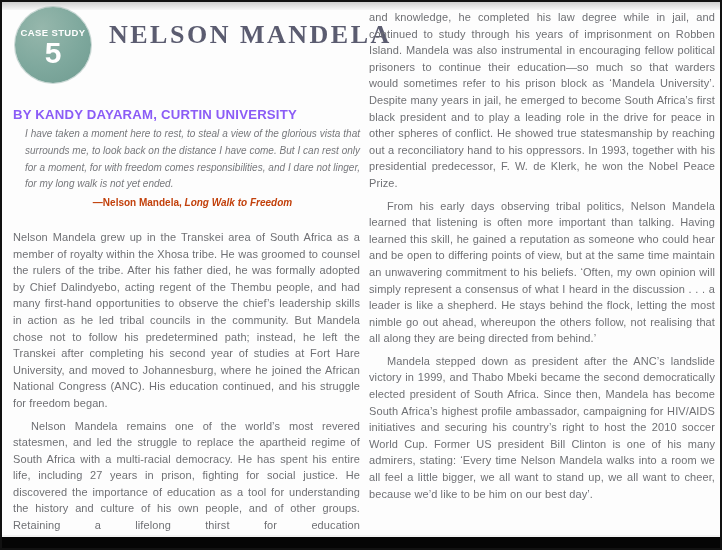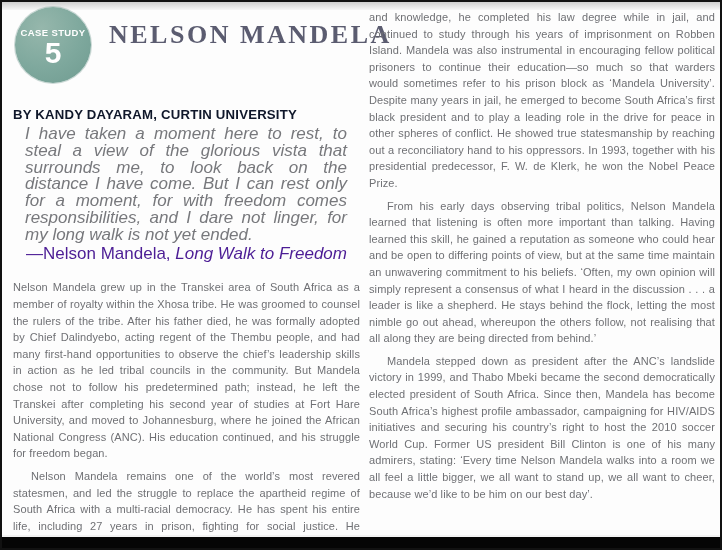--- a/index.html
+++ b/index.html
@@ -61,30 +61,30 @@
     left:-5px;right:-8px;top:-1px;bottom:-1px;
     background:#f3acdf;
     border-radius:12px 18px 10px 16px / 14px 10px 16px 12px;
     transform:rotate(-.8deg);
     opacity:.92;
   }
 
   .byline{
     margin:7px 0 4px;
     font-size:13.2px;font-weight:bold;
-    color:#0f172a;letter-spacing:.2px;
+    color:#8b5cf6;letter-spacing:.2px;
   }
   .pull-quote{
-    margin:3px 13px 17px 12px;
-    font-size:17px;line-height:16.8px;
+    margin:3px 0 17px 12px;
+    font-size:10px;line-height:16.8px;
     color:#77787c;text-align:justify;
   }
   .pull-quote .qtext{font-style:italic;margin:0;}
   .quote-attr{
-    text-align:right;font-style:normal;margin-top:2px;color:#4c1d95;
+    text-align:center;font-style:normal;margin-top:2px;color:#c2410c;font-weight:bold;
   }
   .quote-attr .work{font-style:italic;}
 </style>
 </head>
 <body>
 
 <div class="page">
   <div class="top-strip"></div>
 
   <div class="col col-left">

